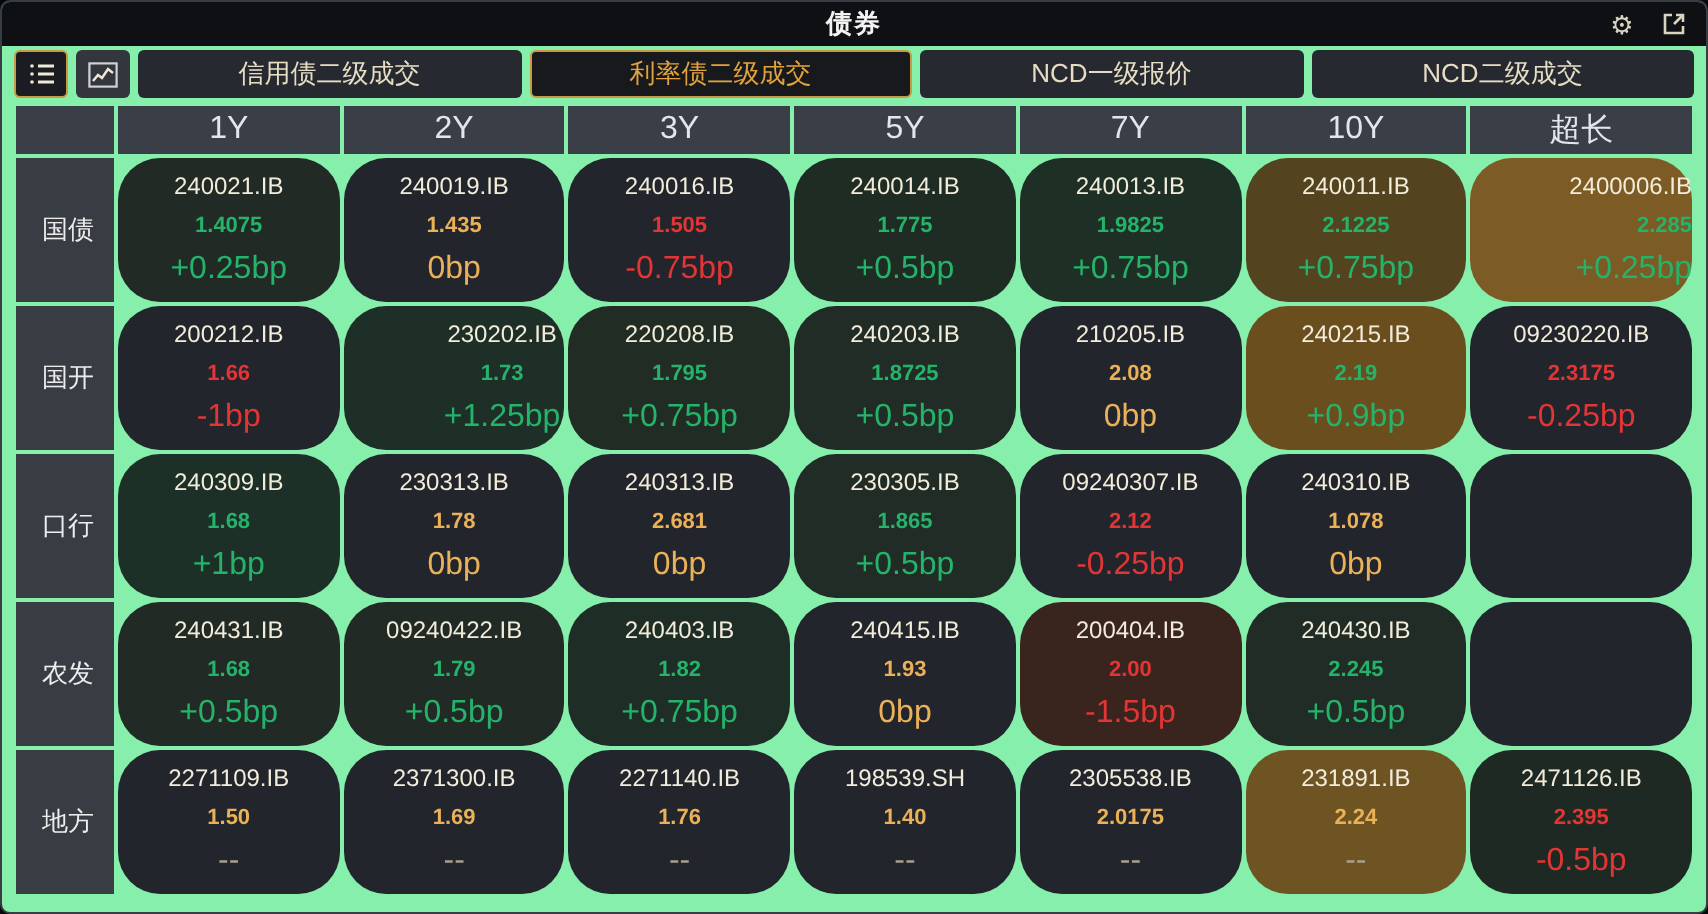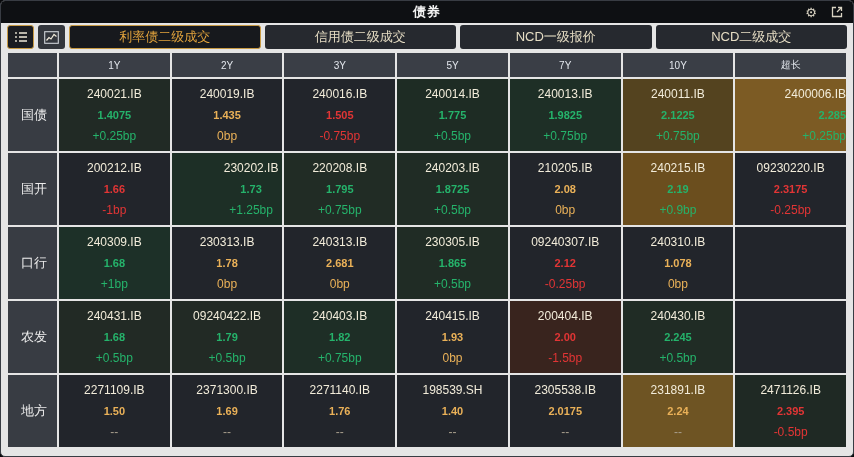--- a/index.html
+++ b/index.html
@@ -1,37 +1,37 @@
 <!DOCTYPE html>
 <html><head>
 <meta charset="utf-8">
 <style>
   html,body{margin:0;padding:0;background:#07080a;font-family:"Liberation Sans","DejaVu Sans",sans-serif;}
-  .widget{position:relative;width:852px;height:455px;background:#e5e5e5;border:1px solid #383c43;border-radius:5px;overflow:hidden;}
+  .widget{position:relative;width:852px;height:455px;background:#86efac;border:1px solid #383c43;border-radius:5px;overflow:hidden;}
   
   .titlebar{position:relative;height:22px;display:flex;align-items:center;justify-content:center;background:#0e1013;}
   .titlebar .title{color:#f2f2f2;font-size:13px;font-weight:bold;letter-spacing:1px;}
   .titlebar-icons{position:absolute;right:9px;top:0;height:22px;display:flex;align-items:center;gap:12px;color:#d9d3c2;}
   .tb-icon{width:14px;height:14px;display:flex;align-items:center;justify-content:center;cursor:pointer;font-size:13px;line-height:1;}
   
   .tabbar{display:flex;align-items:stretch;gap:4px;height:24px;margin:2px 6px 0 6px;}
   .iconbtn{width:27px;display:flex;align-items:center;justify-content:center;background:#33363c;border:1px solid transparent;border-radius:3px;box-sizing:border-box;cursor:pointer;}
   .iconbtn.active{background:#1a1c21;border-color:#c89a43;}
   .tabs{flex:1;display:flex;gap:4px;}
   .tab{flex:1;display:flex;align-items:center;justify-content:center;background:#26292f;color:#e6ddc4;font-size:13px;border:1px solid transparent;border-radius:3px;box-sizing:border-box;cursor:pointer;white-space:nowrap;}
   .tab.active{background:#17191d;border-color:#c89a43;color:#e2a33c;}
   
   .grid{display:grid;grid-template-columns:49px repeat(7,1fr);gap:2px;margin:4px 7px 0 7px;}
-  .hcell{height:24px;background:#3a3e46;color:#e2e6ec;font-size:10px;display:flex;align-items:center;justify-content:center;}
+  .hcell{height:24px;background:#3a3e46;color:#e2e6ec;font-size:16px;display:flex;align-items:center;justify-content:center;}
   .corner{background:#3a3e46;}
   .lcell{background:#383c43;color:#ececec;font-size:13px;display:flex;align-items:center;padding-left:13px;box-sizing:border-box;}
-  .cell{height:72px;background:#22252b;display:flex;flex-direction:column;align-items:center;justify-content:space-evenly;text-align:center;cursor:pointer;}
+  .cell{height:72px;background:#22252b;display:flex;flex-direction:column;align-items:center;justify-content:space-evenly;text-align:center;cursor:pointer;border-radius:21px;}
   .cell .code{font-size:12px;color:#f2ecda;}
   .cell .rate{font-size:11px;font-weight:bold;}
-  .cell .chg{font-size:12px;}
+  .cell .chg{font-size:16px;}
 </style>
 </head>
 <body>
 
 <div class="widget">
 
   <div class="titlebar">
     <span class="title">债券</span>
     <span class="titlebar-icons">
       <span class="tb-icon">⚙</span>
@@ -58,22 +58,22 @@
         </g>
       </svg>
     </div>
     <div class="iconbtn">
       <svg width="15" height="13" viewBox="0 0 15 13">
         <rect x="0.7" y="0.7" width="13.6" height="11.6" fill="none" stroke="#cfd3d8" stroke-width="1.1"></rect>
         <polyline points="2.5,9.5 5,6.5 7,8 10,3.5 12.5,5.5" fill="none" stroke="#efe9d8" stroke-width="1.2"></polyline>
       </svg>
     </div>
     <div class="tabs">
+        <div class="tab">信用债二级成交</div>
         <div class="tab active">利率债二级成交</div>
-        <div class="tab">信用债二级成交</div>
         <div class="tab">NCD一级报价</div>
         <div class="tab">NCD二级成交</div>
       </div>
   </div>
 
   <div class="grid">
       <div class="hcell corner"></div>
       <div class="hcell">1Y</div>
       <div class="hcell">2Y</div>
       <div class="hcell">3Y</div>

